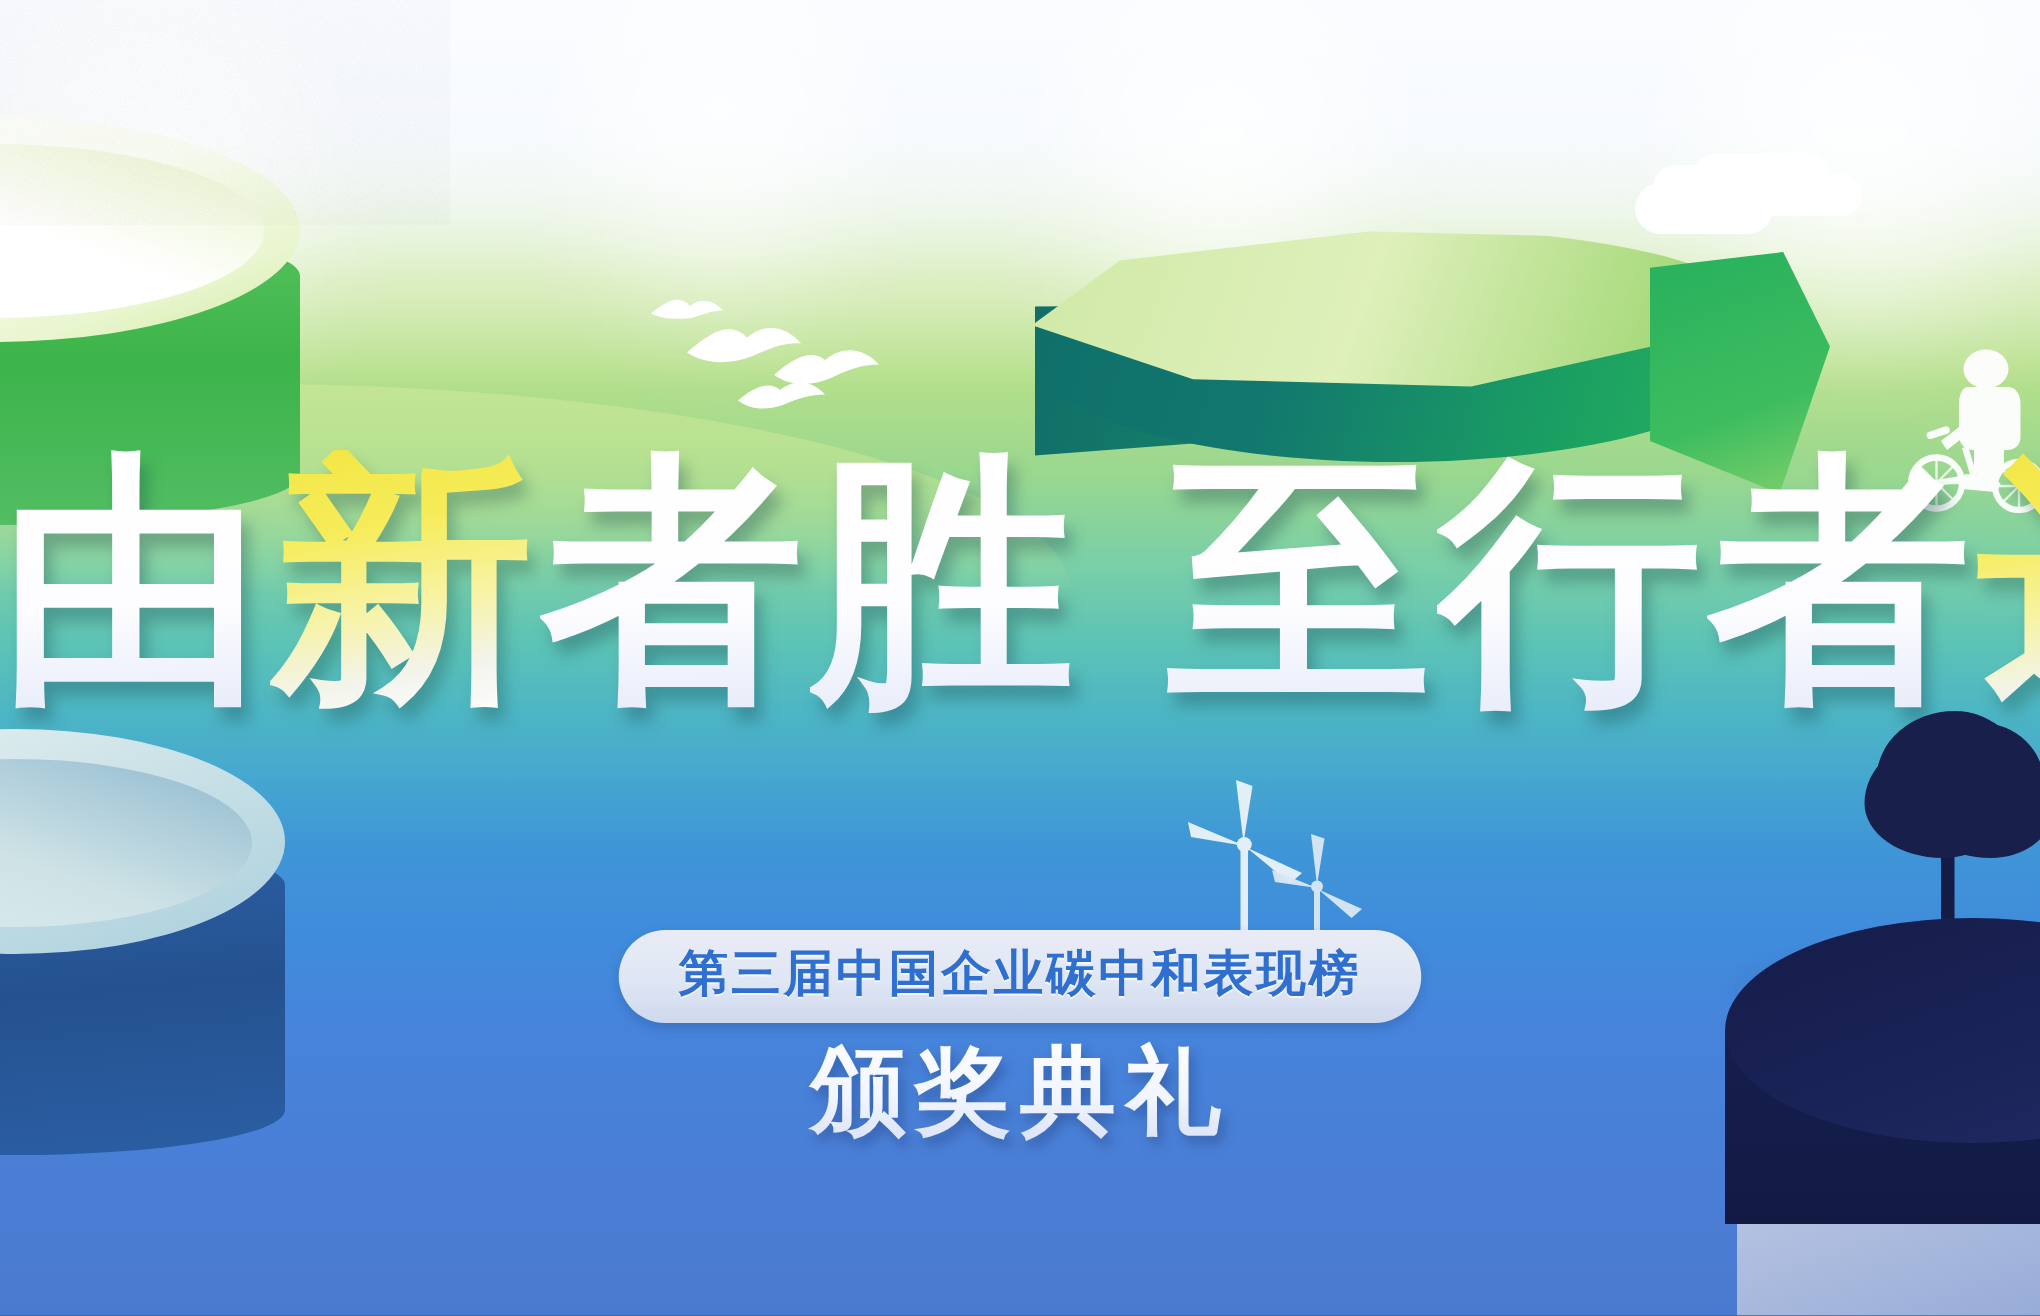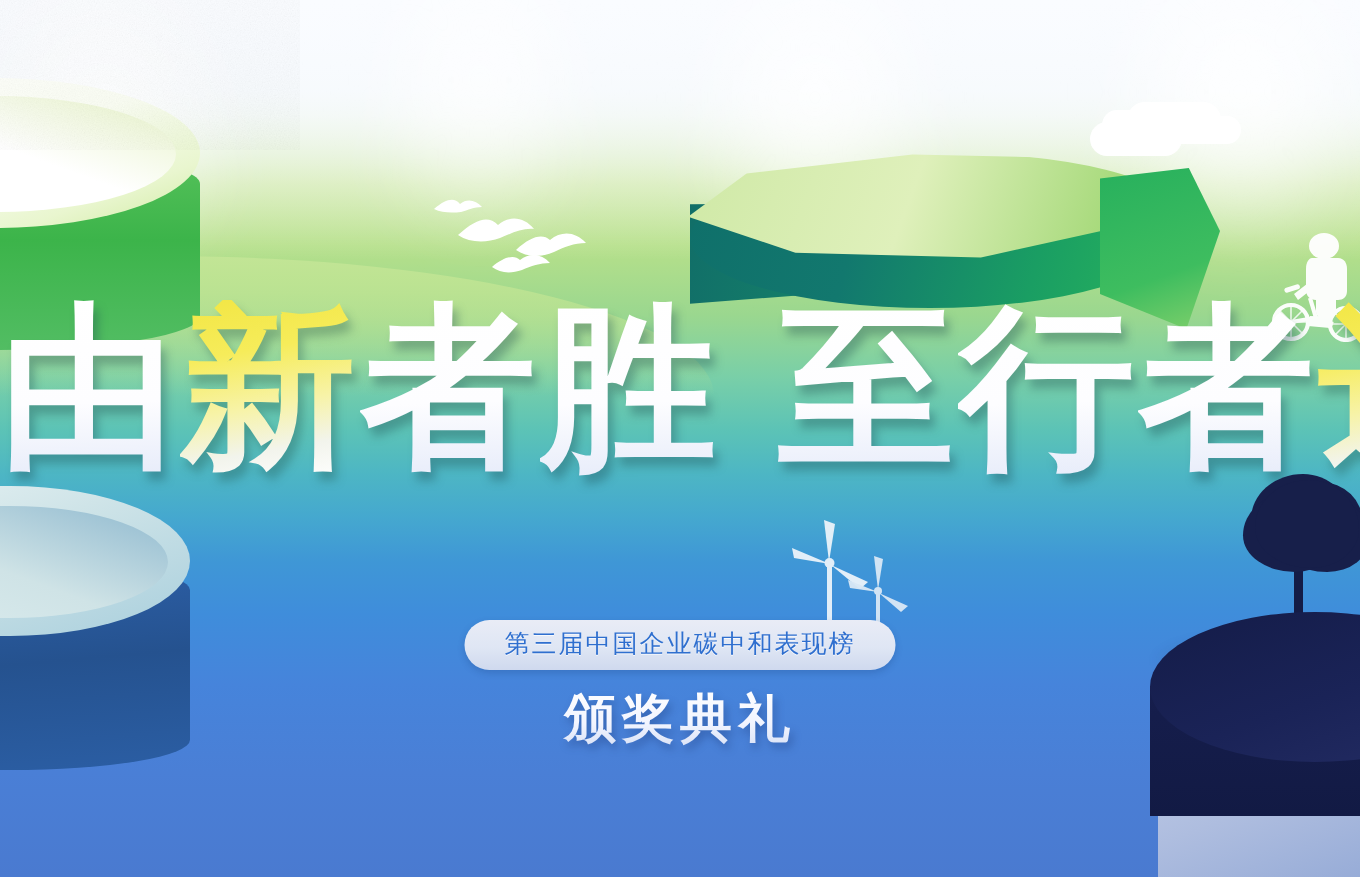--- a/index.html
+++ b/index.html
@@ -113,27 +113,27 @@
   .hl-gap{display:inline-block;width:58px;}
 
   
   .turbines{position:absolute;left:780px;top:520px;width:170px;height:130px;opacity:.92;}
 
   
   .pill{position:absolute;left:50%;transform:translateX(-50%);top:620px;
     padding:7px 40px 10px;border-radius:34px;
     background:linear-gradient(180deg,#e9ecf6 0%,#dfe6f4 55%,#cfd9ee 100%);
     box-shadow:0 3px 7px rgba(20,50,110,.22);}
-  .pill span{font-size:25px;font-weight:400;letter-spacing:2px;color:#2f6fcf;
+  .pill span{font-size:33px;font-weight:700;letter-spacing:2px;color:#2f6fcf;
     font-family:"DejaVu Sans","Liberation Sans",sans-serif;white-space:nowrap;
     text-shadow:0 1px 0 rgba(255,255,255,.7);}
 
   
   .ceremony{position:absolute;left:0;right:0;top:684px;text-align:center;
-    font-size:52px;font-weight:700;letter-spacing:6px;
+    font-size:64px;font-weight:700;letter-spacing:6px;
     font-family:"DejaVu Serif","Liberation Serif",serif;
     background:linear-gradient(180deg,#ffffff 0%,#f2f5ff 55%,#d3ddf4 100%);
     -webkit-background-clip:text;background-clip:text;color:transparent;
     filter:drop-shadow(3px 5px 4px rgba(20,44,102,.35));}
 
   
   .cloud{position:absolute;background:#fff;border-radius:40px;}
   .cloud-a{left:1090px;top:122px;width:92px;height:34px;
     box-shadow:10px -14px 0 -2px #fff, 38px -19px 0 1px #fff, 62px -9px 0 -3px #fff;}
 </style>

